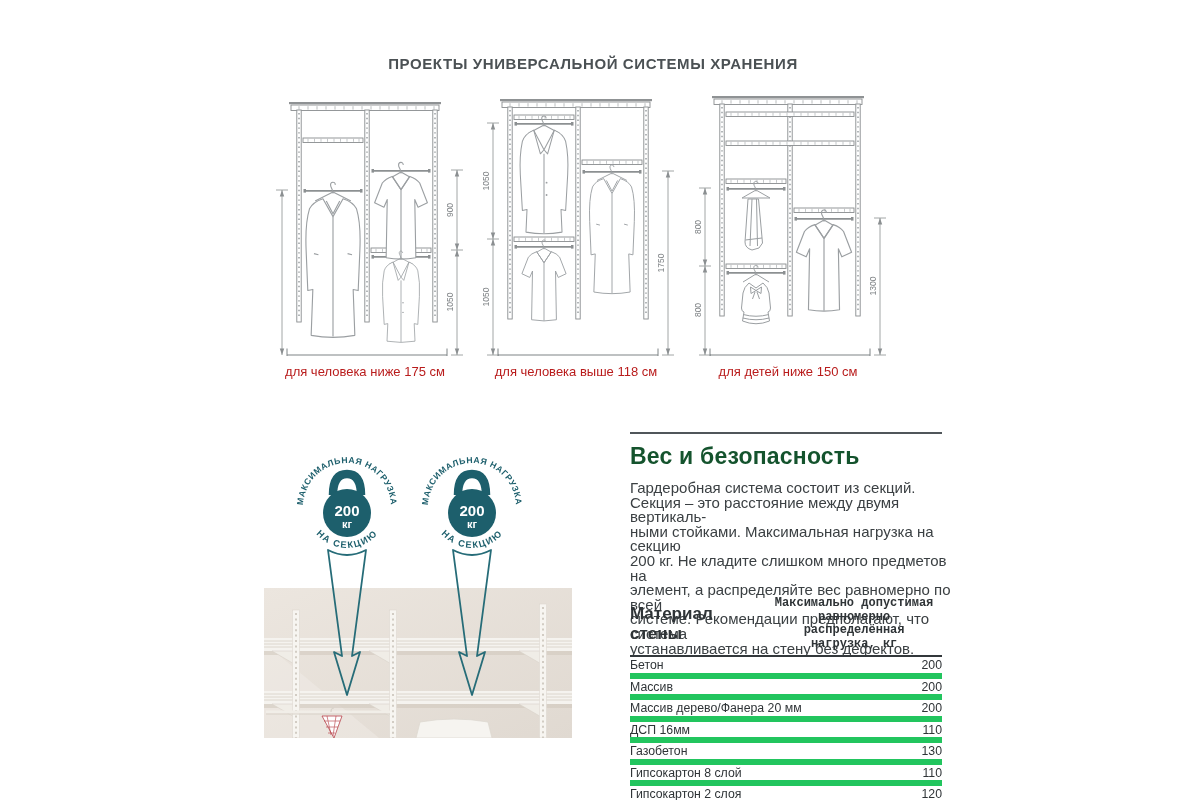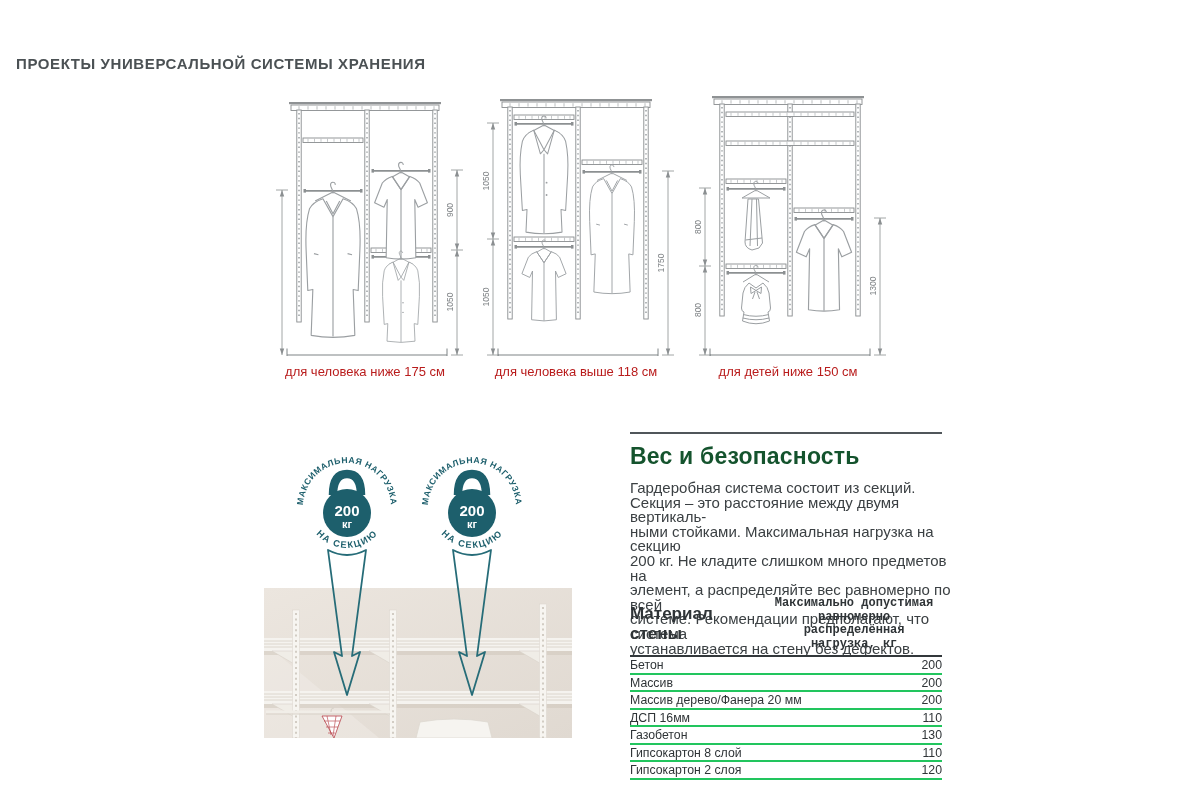--- a/index.html
+++ b/index.html
@@ -1,32 +1,32 @@
 <!DOCTYPE html>
 <html><head>
 <meta charset="utf-8">
 <style>
   html,body{margin:0;padding:0;background:#fff;}
   #canvas{position:relative;width:1200px;height:800px;background:#fff;overflow:hidden;
           font-family:"Liberation Sans","DejaVu Sans",sans-serif;}
   .abs{position:absolute;}
-  .page-title{top:55px;left:16px;width:1170px;text-align:left;font-size:15px;font-weight:bold;
+  .page-title{top:55px;left:8px;width:1170px;text-align:center;font-size:15px;font-weight:bold;
               letter-spacing:.6px;color:#4b5154;}
   svg.diag{top:71px;width:212px;height:292px;}
   .caption{top:364px;width:212px;text-align:center;font-size:13px;font-weight:normal;color:#b91c1c;}
   .rule{left:630px;top:432px;width:312px;height:2px;background:#50565a;}
   .safety-heading{left:630px;top:443px;font-size:23px;font-weight:bold;color:#14532d;letter-spacing:.2px;}
   .safety-body{left:630px;top:481px;width:330px;font-size:15px;line-height:14.6px;color:#3b4043;
                white-space:pre-line;}
   .tbl{left:630px;top:597px;width:312px;font-size:12.3px;color:#2f3437;}
   .tbl-head{display:flex;justify-content:space-between;align-items:center;padding-bottom:4px;
             border-bottom:2px solid #33383b;}
   .tbl-head .c1{font-weight:bold;font-size:17px;}
   .tbl-head .c2{font-weight:bold;font-size:12px;text-align:center;white-space:pre-line;line-height:13.5px;font-family:Liberation Mono, monospace;}
-  .tbl-row{display:flex;justify-content:space-between;padding:2px 0 1px;border-bottom:2px solid #22c55e;
+  .tbl-row{display:flex;justify-content:space-between;padding:2px 0 1px;border-bottom:6px solid #22c55e;
            line-height:12.5px;}
   .tbl-row .val{text-align:right;}
   svg text{font-family:"Liberation Sans","DejaVu Sans",sans-serif;}
   .dimtxt{font-size:8.5px;fill:#7d8184;}
   .arctxt{font-size:8.6px;font-weight:bold;fill:#1d5f6c;letter-spacing:.55px;}
   .arctxt2{font-size:9.2px;font-weight:bold;fill:#1d5f6c;letter-spacing:1.4px;}
 </style>
 </head>
 <body>
 

